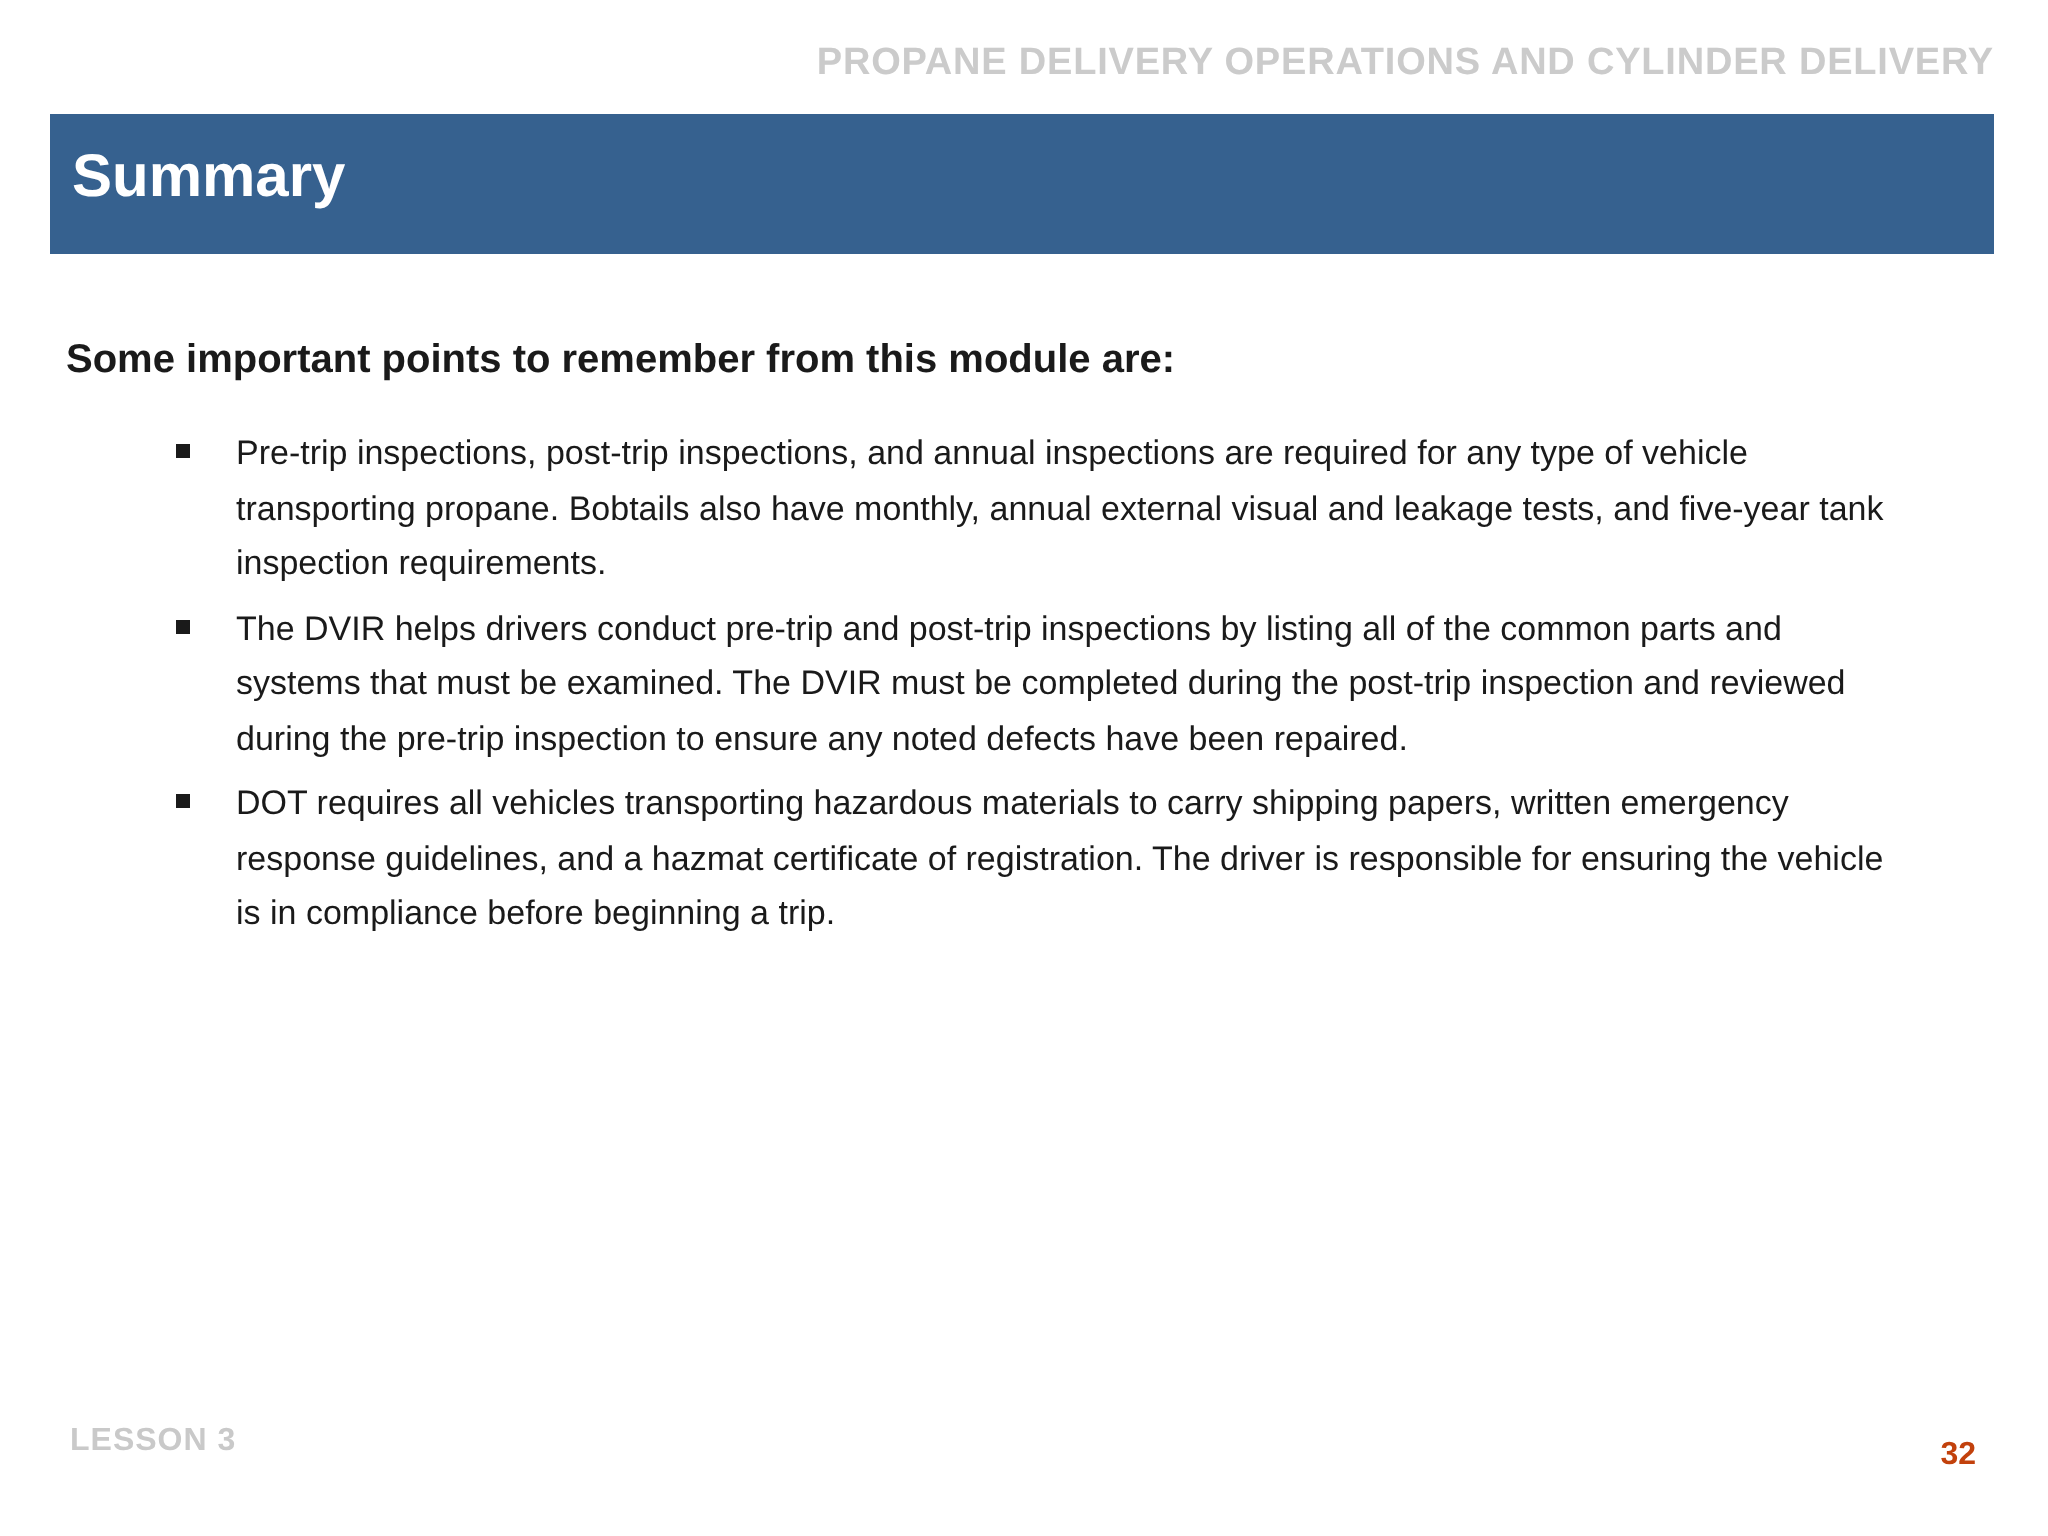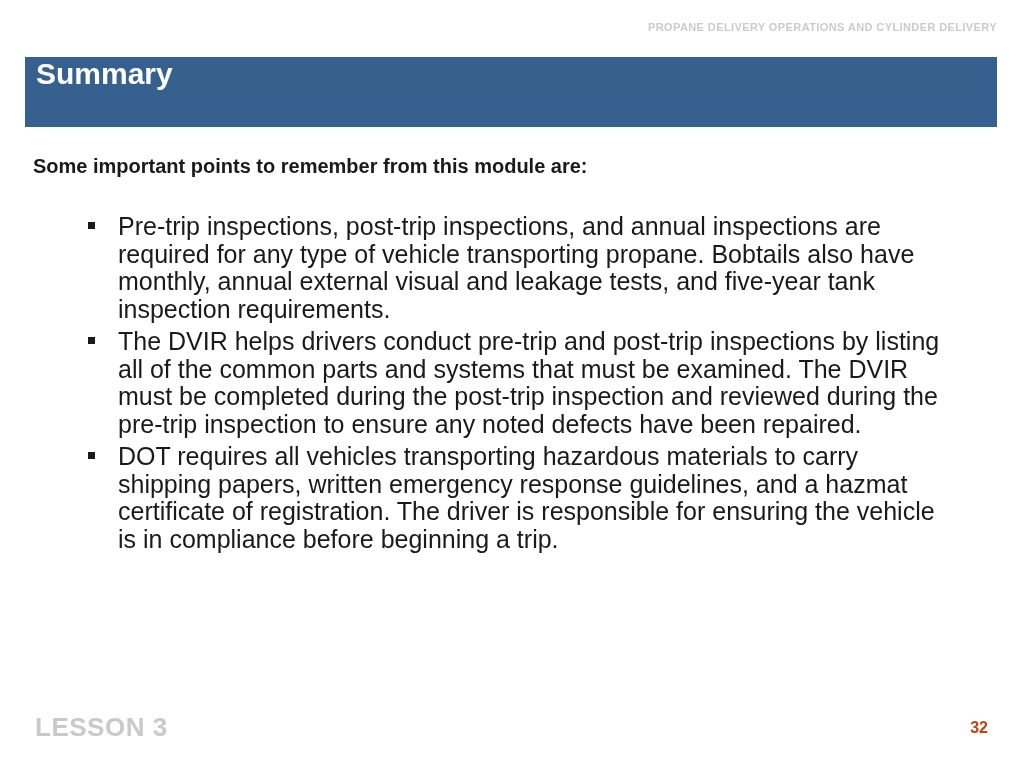--- a/index.html
+++ b/index.html
@@ -7,46 +7,47 @@
   body {
     position: relative;
     background: #ffffff;
     font-family: "Liberation Sans", sans-serif;
     overflow: hidden;
   }
   .slide-header {
     position: absolute;
     top: 21px;
     right: 27px;
-    font-size: 11px;
+    font-size: 19px;
     font-weight: bold;
     letter-spacing: 0.4px;
     color: #cbcbcb;
     text-transform: uppercase;
   }
   .title-bar {
     position: absolute;
     left: 25px;
     top: 57px;
     width: 972px;
     height: 70px;
     background: #36618f;
     display: flex;
+    align-items: center;
   }
   .title-bar .title-text {
     color: #ffffff;
     font-size: 30px;
     font-weight: bold;
     padding-left: 11px;
     padding-bottom: 6px;
   }
   .intro-line {
     position: absolute;
     left: 33px;
-    top: 155px;
+    top: 169px;
     font-size: 20px;
     font-weight: bold;
     color: #1a1a1a;
   }
   .bullet-list {
     position: absolute;
     left: 88px;
     top: 213px;
     width: 860px;
   }
@@ -62,29 +63,29 @@
   .bullet-marker::after {
     content: "";
     display: block;
     width: 7px;
     height: 7px;
     background: #1a1a1a;
   }
   .bullet-text {
     flex: 1;
     max-width: 828px;
-    font-size: 25px;
+    font-size: 17px;
     line-height: 27.5px;
     color: #1a1a1a;
   }
   .footer-lesson {
     position: absolute;
     left: 35px;
     top: 712px;
-    font-size: 26px;
+    font-size: 16px;
     font-weight: bold;
     letter-spacing: 0.5px;
     color: #c9c9c9;
   }
   .footer-page {
     position: absolute;
     right: 36px;
     top: 719px;
     font-size: 16px;
     font-weight: bold;

